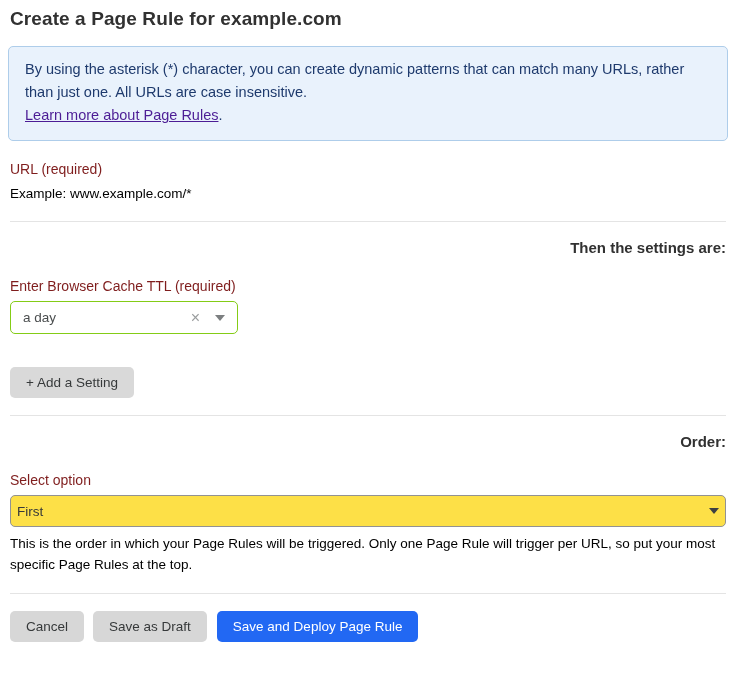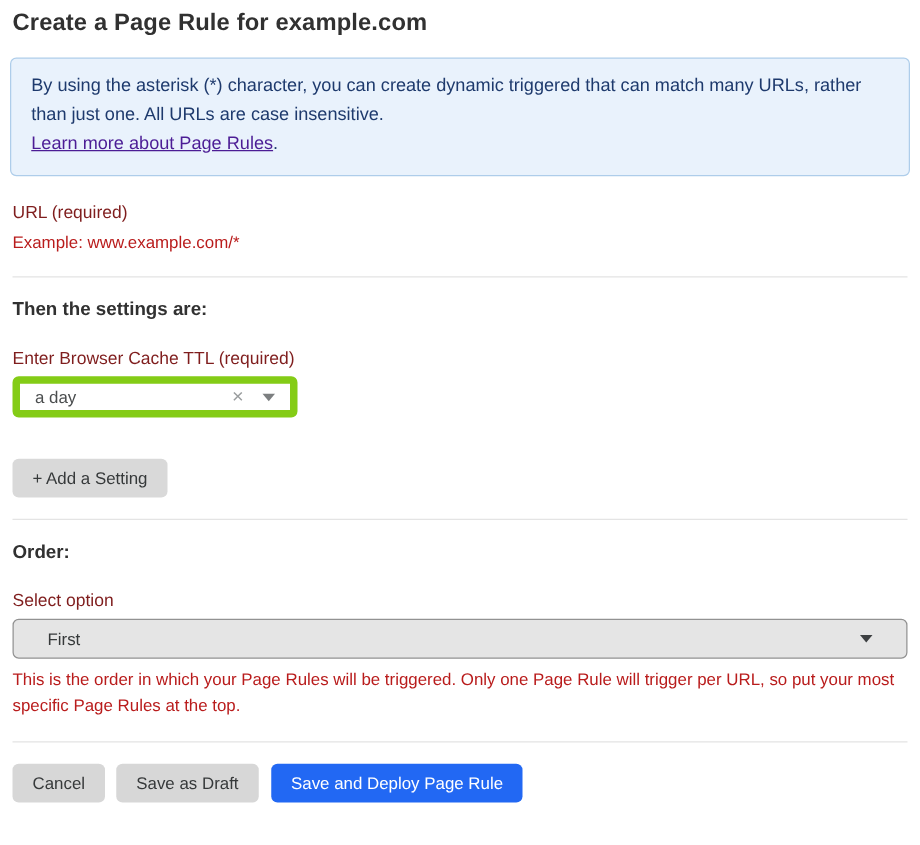--- a/index.html
+++ b/index.html
@@ -49,34 +49,35 @@
     border-radius: 5px;
     padding: 0 12px;
     font-size: 13.5px;
     color: #36393a;
     font-family: "Liberation Sans", "DejaVu Sans", sans-serif;
     outline: none;
     background: #fff;
   }
   .helper-text {
     font-size: 13.5px;
-    color: #b91c1c;
+    color: #000000;
     margin-top: 7px;
     line-height: 1.55;
   }
   .divider {
     border: none;
     border-top: 1px solid #e4e4e4;
     margin: 17px 0;
   }
   .section-heading {
     font-size: 15px;
     font-weight: bold;
     color: #313131;
     margin-bottom: 22px;
+    text-align: right;
   }
   .settings-row { display: flex; gap: 20px; }
   .form-group-setting { width: 335px; }
   .form-group-ttl { width: 228px; }
 
   .select-split {
     display: flex;
     align-items: stretch;
     height: 33px;
     border: 1px solid #929292;
@@ -104,21 +105,21 @@
   .tri-down {
     width: 0; height: 0;
     border-left: 5px solid transparent;
     border-right: 5px solid transparent;
     border-top: 6px solid #3d4042;
   }
   .tri-down.gray { border-top-color: #7c7f80; }
 
   .select-clearable {
     height: 33px;
-    border: 6px solid #84cc16;
+    border: 1px solid #84cc16;
     border-radius: 5px;
     background: #fff;
     display: flex;
     align-items: center;
     justify-content: space-between;
     padding: 0 12px;
     cursor: pointer;
     font-size: 13.5px;
     color: #4a4d4e;
   }
@@ -150,45 +151,45 @@
   .btn-blue { background: #2268f3; color: #ffffff; }
   .add-setting-btn {
     margin-top: 33px;
     background: #d9d9d9;
     color: #36393a;
   }
   .order-select {
     height: 32px;
     border: 1px solid #929292;
     border-radius: 5px;
-    background: #e5e5e5;
+    background: #fde047;
     display: flex;
     align-items: center;
     justify-content: space-between;
-    padding: 0 27px;
+    padding: 0 6px;
     cursor: pointer;
     font-size: 13.5px;
     color: #36393a;
   }
   .actions-row {
     display: flex;
     gap: 9px;
     margin-top: 16px;
   }
   .actions-row .btn-blue { margin-left: 1px; }
 </style>
 </head>
 <body>
 
 
 
 <h1 class="page-title">Create a Page Rule for example.com</h1>
 
 <div class="info-box">
-  <div><span>By using the asterisk (*) character, you can create dynamic triggered that can match many URLs, rather than just one. All URLs are case insensitive.</span></div>
+  <div><span>By using the asterisk (*) character, you can create dynamic patterns that can match many URLs, rather than just one. All URLs are case insensitive.</span></div>
   <div><a href="#">Learn more about Page Rules</a><span>.</span></div>
 </div>
 
 <div class="form-group">
   <div class="field-label">URL (required)</div>
   <div class="helper-text">Example: www.example.com/*</div>
 </div>
 
 <hr class="divider">
 

